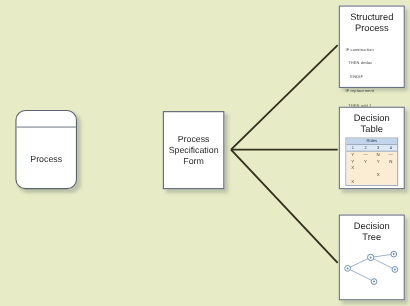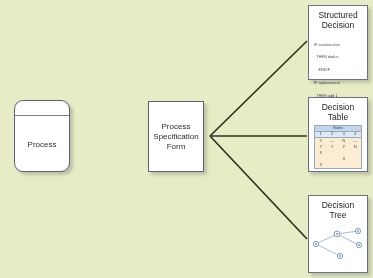--- a/index.html
+++ b/index.html
@@ -197,21 +197,21 @@
   </div>
 
   <div class="psf-shape">
     <div class="psf-label">Process
 Specification
 Form</div>
   </div>
 
   <div class="panel" id="panel-structured-english">
     <div class="panel-title">Structured
-Decision</div>
+Process</div>
     <div class="code-block">
       <span class="code-line">IF construction</span>
       <span class="code-line code-indent-1">THEN deduc</span>
       <span class="code-line code-indent-2">ENDIF</span>
       <span class="code-line">IF replacement</span>
       <span class="code-line code-indent-1">THEN add 1</span>
       <span class="code-line code-indent-2">ENDIF</span>
       <span class="code-line">IF owner choose</span>
       <span class="code-line code-indent-1">THEN add 1</span>
       <span class="code-line code-indent-2">ENDIF</span>

